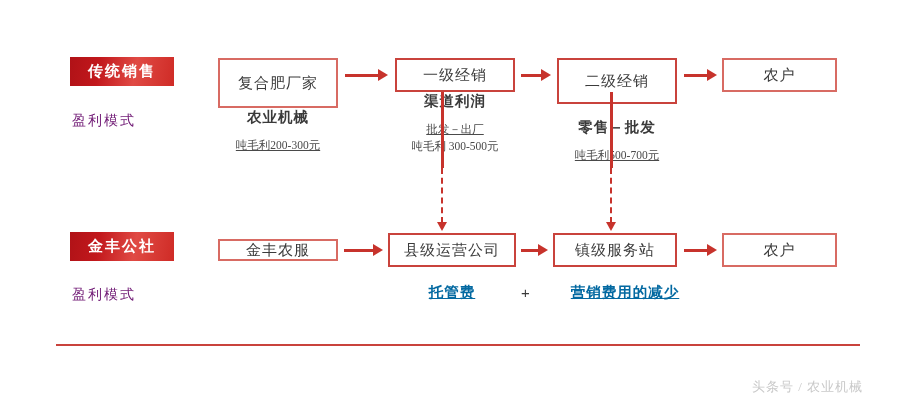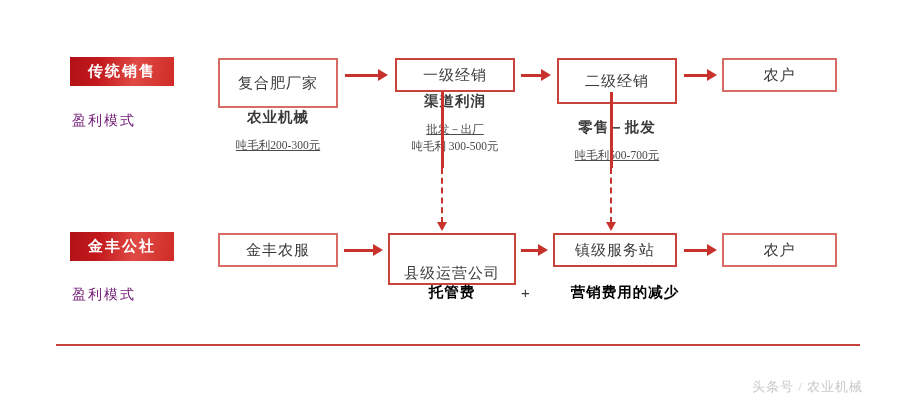--- a/index.html
+++ b/index.html
@@ -132,24 +132,25 @@
     letter-spacing: 0px;
     margin-top: 2px;
     color: #4a4a4a;
   }
 
   .bottomann {
     position: absolute;
     font-size: 14.5px;
     font-weight: 600;
     letter-spacing: 1px;
-    color: #000000;
+    color: #0369a1;
     text-align: center;
     white-space: nowrap;
     font-family: "Liberation Serif", "DejaVu Serif", serif;
+    text-decoration: underline;
   }
   .plus {
     position: absolute;
     font-size: 15px;
     color: #3a3a3a;
     font-family: "Liberation Sans", sans-serif;
   }
 
   
   .source {
@@ -234,24 +235,24 @@
   <div class="vstub" style="left:610px; top:92px; height:76px;"></div>
   <div class="vdash" style="left:610px; top:168px; height:55px;"></div>
   <div class="vhead" style="left:606px; top:222px;"></div>
 
   <div class="badge" style="left:70px; top:232px; width:104px; height:29px;">
     <span>金丰公社</span>
   </div>
 
   <div class="lbl mode" style="left:72px; top:286px;">盈利模式</div>
 
-  <div class="fbox" style="left:218px; top:233px; width:120px; height:34px;">
+  <div class="fbox" style="left:218px; top:239px; width:120px; height:22px;">
     <span>金丰农服</span>
   </div>
-  <div class="fbox strong" style="left:388px; top:233px; width:128px; height:52px;align-items:flex-end;">
+  <div class="fbox strong" style="left:388px; top:233px; width:128px; height:34px;">
     <span>县级运营公司</span>
   </div>
   <div class="fbox strong" style="left:553px; top:233px; width:124px; height:34px;">
     <span>镇级服务站</span>
   </div>
   <div class="fbox" style="left:722px; top:233px; width:115px; height:34px;">
     <span>农户</span>
   </div>
 
   <div class="arrow" style="left:344px; top:244px; width:40px;">

